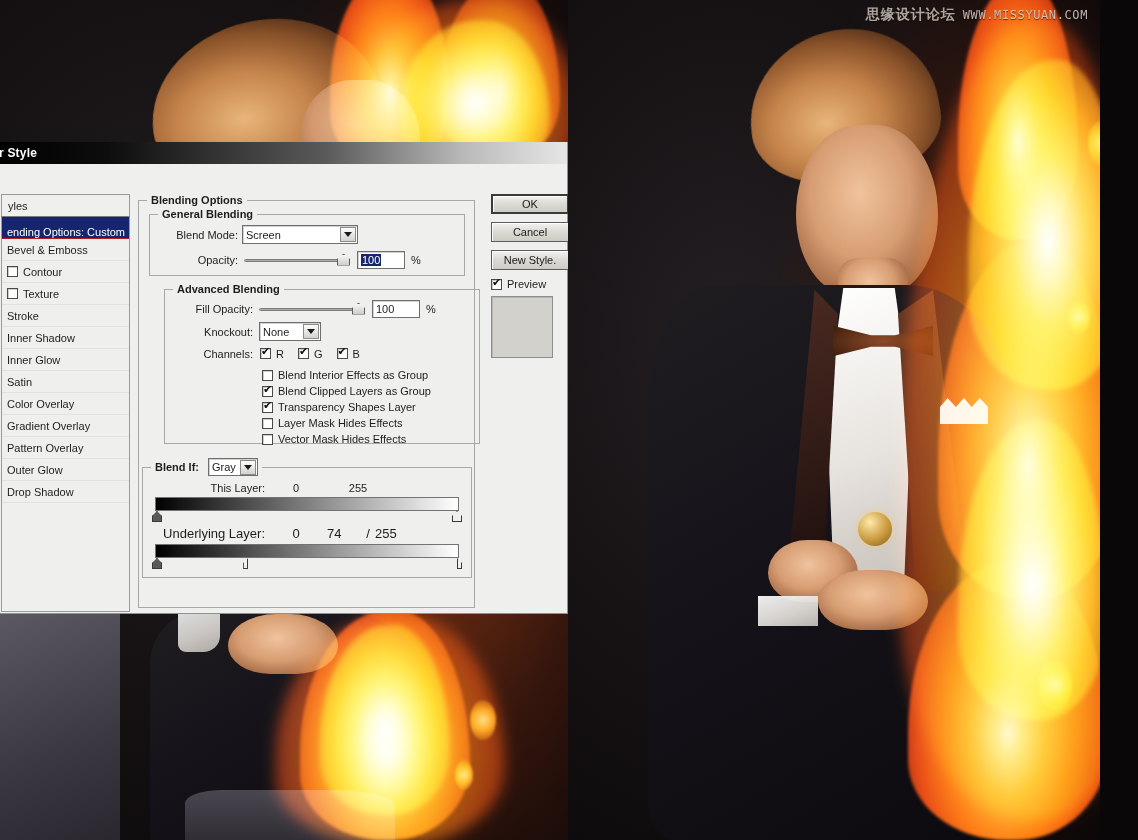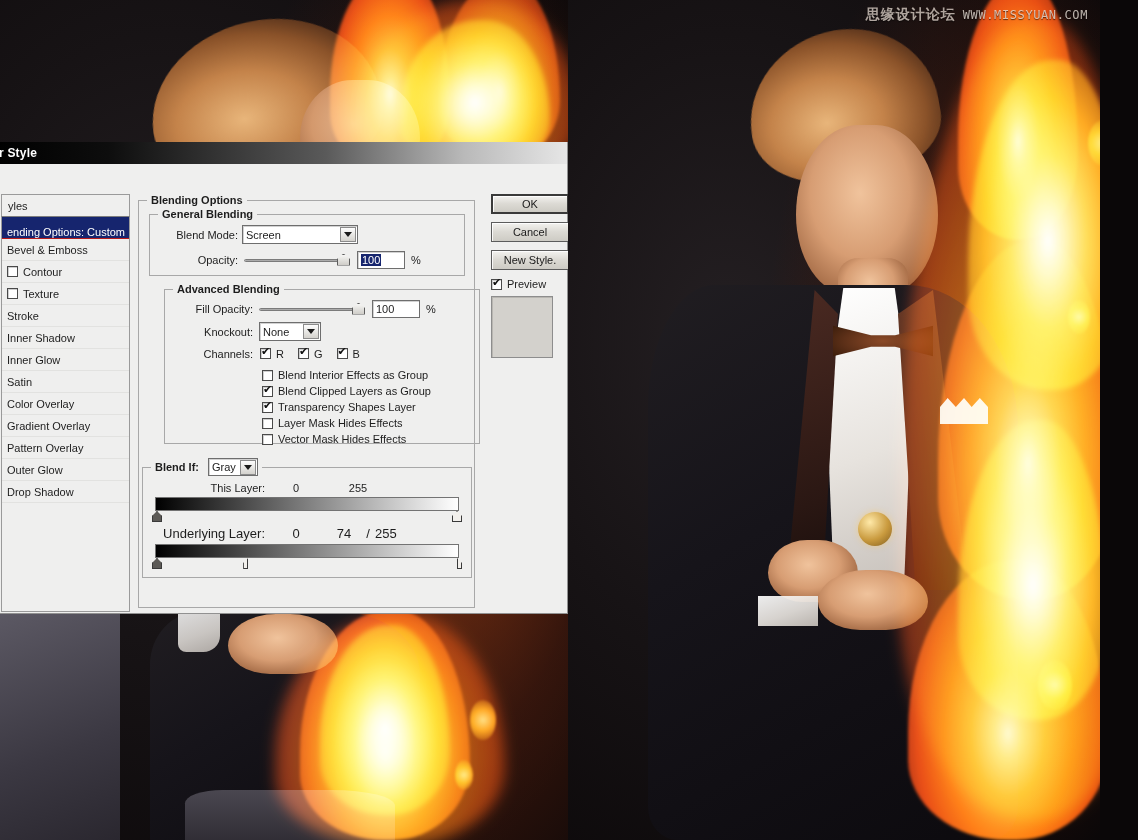--- a/index.html
+++ b/index.html
@@ -504,21 +504,21 @@
                     <span class="half r"></span>
                   </div>
                 </div>
               </div>
             </div>
 
             <div style="position:relative; margin:3px 12px 0 12px;">
               <div style="display:flex; align-items:center; font-size:13px;">
                 <span style="width:110px; text-align:right;">Underlying Layer:</span>
                 <span style="width:62px; text-align:center;">0</span>
-                <span style="width:34px; text-align:center;">74</span>
+                <span style="width:34px; text-align:left;">74</span>
                 <span style="width:14px; text-align:center;">/</span>
                 <span style="width:28px; text-align:left;">255</span>
               </div>
               <div class="ramp-wrap" style="margin-top:3px;">
                 <div class="ramp"></div>
                 <div class="handles">
                   <div class="hnd filled" style="left:-3px;">
                     <span class="half l"></span>
                     <span class="half r"></span>
                   </div>

